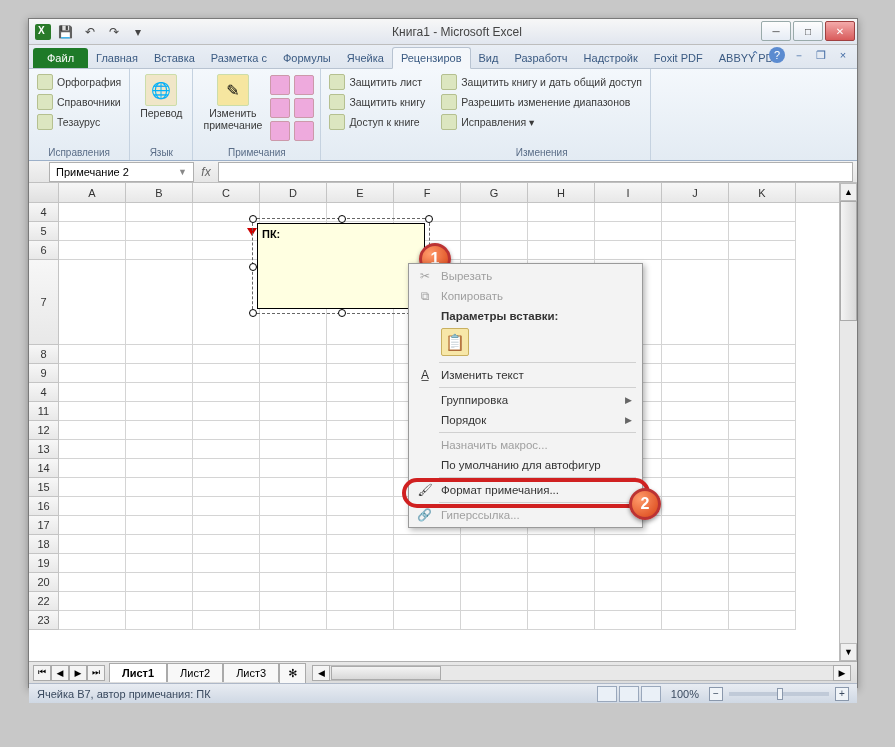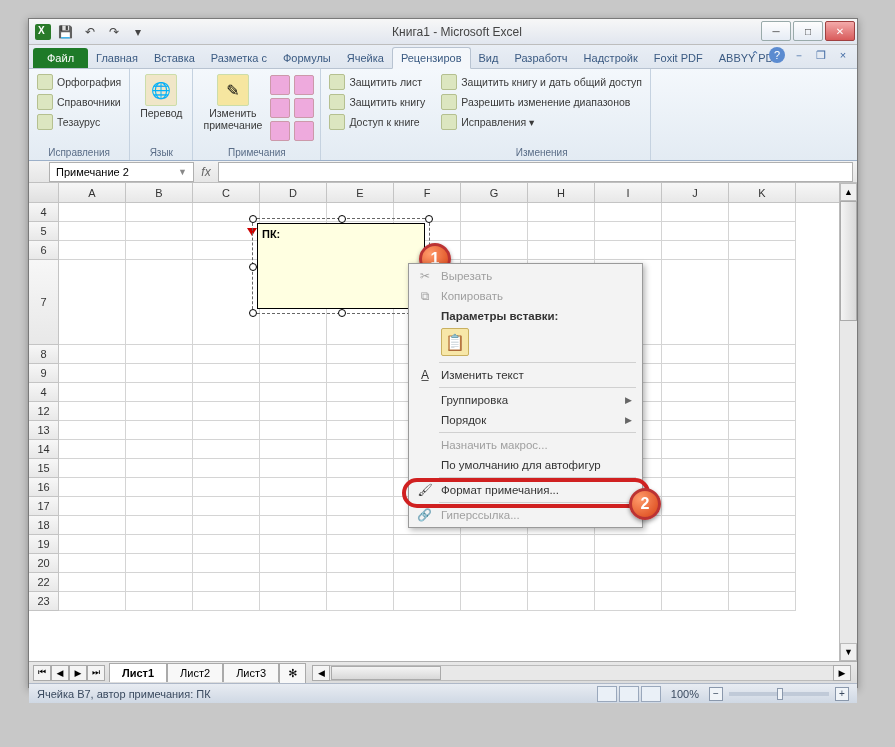--- a/index.html
+++ b/index.html
@@ -328,20 +328,34 @@
           <div class="cell" style="width: 67px;"></div>
           <div class="cell" style="width: 67px;"></div>
           <div class="cell" style="width: 67px;"></div>
           <div class="cell" style="width: 67px;"></div>
           <div class="cell" style="width: 67px;"></div>
           <div class="cell" style="width: 67px;"></div>
           <div class="cell" style="width: 67px;"></div>
           <div class="cell" style="width: 67px;"></div>
         </div>
         <div class="row">
+          <div class="rowhead">11</div>
+          <div class="cell" style="width: 67px;"></div>
+          <div class="cell" style="width: 67px;"></div>
+          <div class="cell" style="width: 67px;"></div>
+          <div class="cell" style="width: 67px;"></div>
+          <div class="cell" style="width: 67px;"></div>
+          <div class="cell" style="width: 67px;"></div>
+          <div class="cell" style="width: 67px;"></div>
+          <div class="cell" style="width: 67px;"></div>
+          <div class="cell" style="width: 67px;"></div>
+          <div class="cell" style="width: 67px;"></div>
+          <div class="cell" style="width: 67px;"></div>
+        </div>
+        <div class="row">
           <div class="rowhead">12</div>
           <div class="cell" style="width: 67px;"></div>
           <div class="cell" style="width: 67px;"></div>
           <div class="cell" style="width: 67px;"></div>
           <div class="cell" style="width: 67px;"></div>
           <div class="cell" style="width: 67px;"></div>
           <div class="cell" style="width: 67px;"></div>
           <div class="cell" style="width: 67px;"></div>
           <div class="cell" style="width: 67px;"></div>
           <div class="cell" style="width: 67px;"></div>

